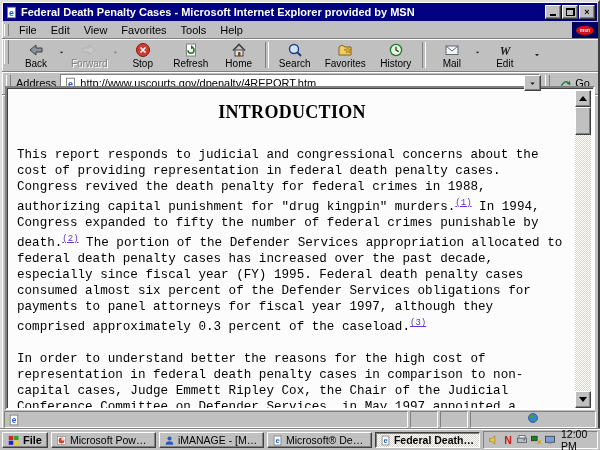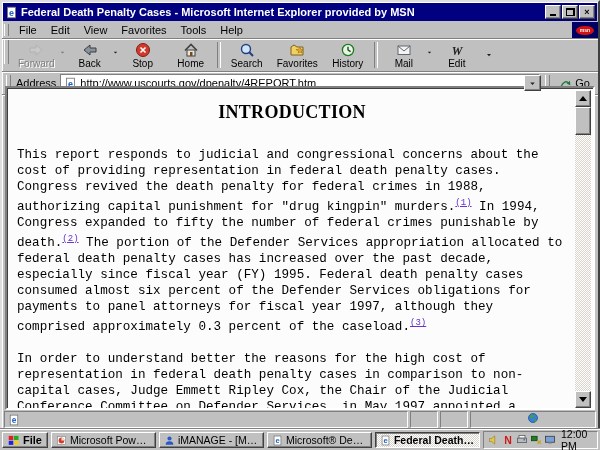--- a/index.html
+++ b/index.html
@@ -101,54 +101,64 @@
         <span class="menu-item">Help</span>
       </span>
     <span class="msn-block">
         <span class="msn-oval">msn</span>
       </span>
   </div>
 
   <div class="toolbar">
     <span class="grip"></span>
     <span style="display:flex;align-items:stretch;">
+        <div class="tb-btn" style="padding-right: 11px;">
+          <span class="tb-ico">
+            <svg width="16" height="16" viewBox="0 0 16 16">
+              <path d="M2 8 L8 3 L8 6 L14 6 L14 10 L8 10 L8 13 Z" fill="#8a929a" stroke="#3a3f44"></path>
+            </svg>
+          </span>
+          <span class="tb-label">Back</span>
+          <span class="tb-chev">
+            <svg width="7" height="7" viewBox="0 0 16 16">
+              <path d="M4 6 L8 10.5 L12 6 Z" fill="#202020"></path>
+            </svg>
+          </span>
+        </div>
         <div class="tb-btn disabled" style="padding-right: 11px;">
           <span class="tb-ico">
             <svg width="16" height="16" viewBox="0 0 16 16">
               <path d="M14 8 L8 3 L8 6 L2 6 L2 10 L8 10 L8 13 Z" fill="#d2d6da" stroke="#9aa0a6"></path>
             </svg>
           </span>
           <span class="tb-label">Forward</span>
           <span class="tb-chev">
             <svg width="7" height="7" viewBox="0 0 16 16">
               <path d="M4 6 L8 10.5 L12 6 Z" fill="#202020"></path>
             </svg>
           </span>
         </div>
-        <div class="tb-btn" style="padding-right: 11px;">
-          <span class="tb-ico">
-            <svg width="16" height="16" viewBox="0 0 16 16">
-              <path d="M2 8 L8 3 L8 6 L14 6 L14 10 L8 10 L8 13 Z" fill="#8a929a" stroke="#3a3f44"></path>
-            </svg>
-          </span>
-          <span class="tb-label">Back</span>
-          <span class="tb-chev">
-            <svg width="7" height="7" viewBox="0 0 16 16">
-              <path d="M4 6 L8 10.5 L12 6 Z" fill="#202020"></path>
-            </svg>
-          </span>
-        </div>
         <div class="tb-btn">
           <span class="tb-ico">
             <svg width="16" height="16" viewBox="0 0 16 16">
               <circle cx="8" cy="8" r="6.5" fill="#d23a2e" stroke="#7c1f18"></circle>
               <path d="M5.5 5.5 L10.5 10.5 M10.5 5.5 L5.5 10.5" stroke="#fff" stroke-width="1.6"></path>
             </svg>
           </span>
           <span class="tb-label">Stop</span>
+        </div>
+        <div class="tb-btn">
+          <span class="tb-ico">
+            <svg width="16" height="16" viewBox="0 0 16 16">
+              <rect x="3.5" y="2" width="9" height="12" fill="#fff" stroke="#808080"></rect>
+              <path d="M8 5.2 a3 3 0 1 1 -3 3" fill="none" stroke="#1a7a1a" stroke-width="1.5"></path>
+              <path d="M8 3 L10.6 5.2 L8 7.4 Z" fill="#1a7a1a"></path>
+            </svg>
+          </span>
+          <span class="tb-label">Refresh</span>
         </div>
         <div class="tb-btn">
           <span class="tb-ico">
             <svg width="16" height="16" viewBox="0 0 16 16">
               <path d="M2 8.5 L8 2.5 L14 8.5" fill="none" stroke="#404040" stroke-width="1.6"></path>
               <rect x="4" y="8" width="8" height="6" fill="#e8e4da" stroke="#404040"></rect>
               <rect x="7" y="10" width="2.5" height="4" fill="#7a4a1e"></rect>
             </svg>
           </span>
           <span class="tb-label">Home</span>

